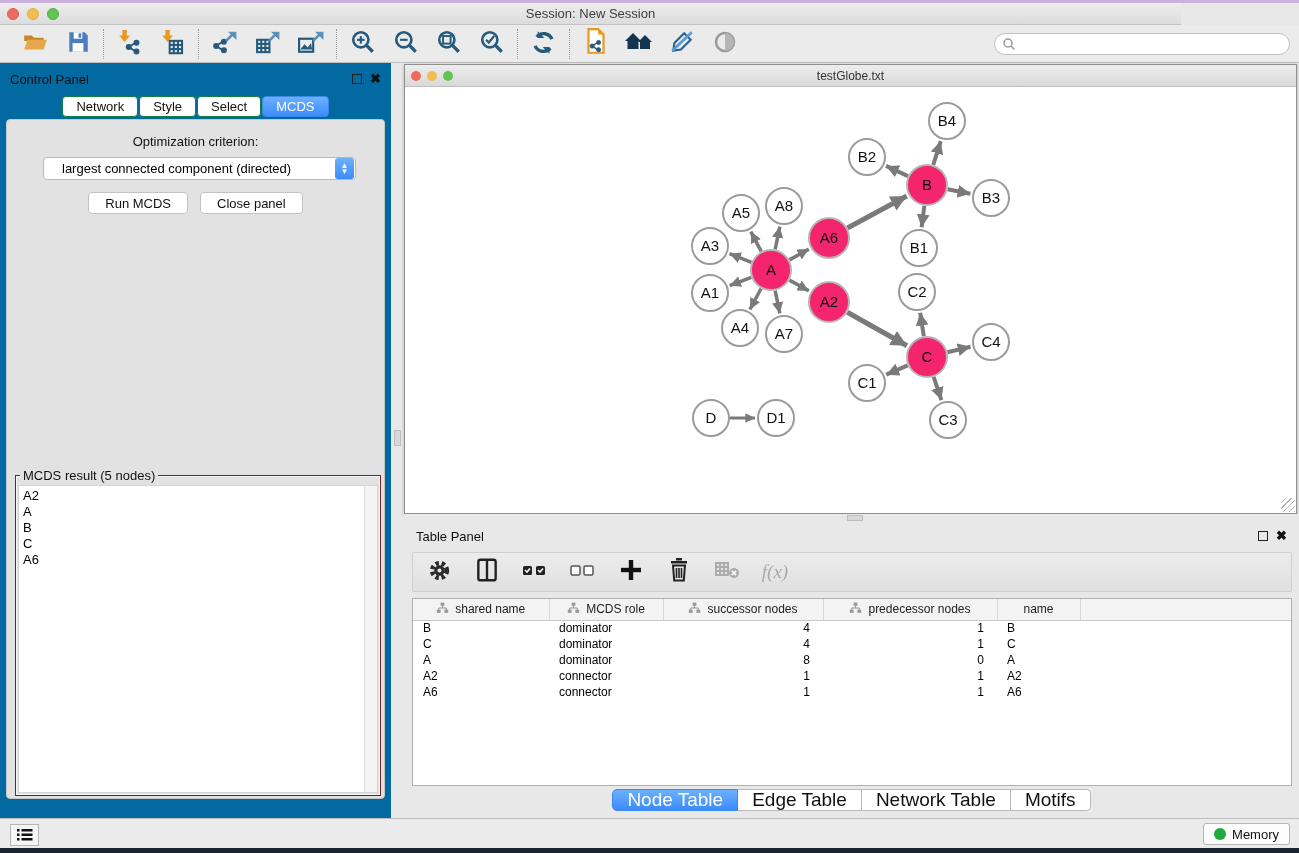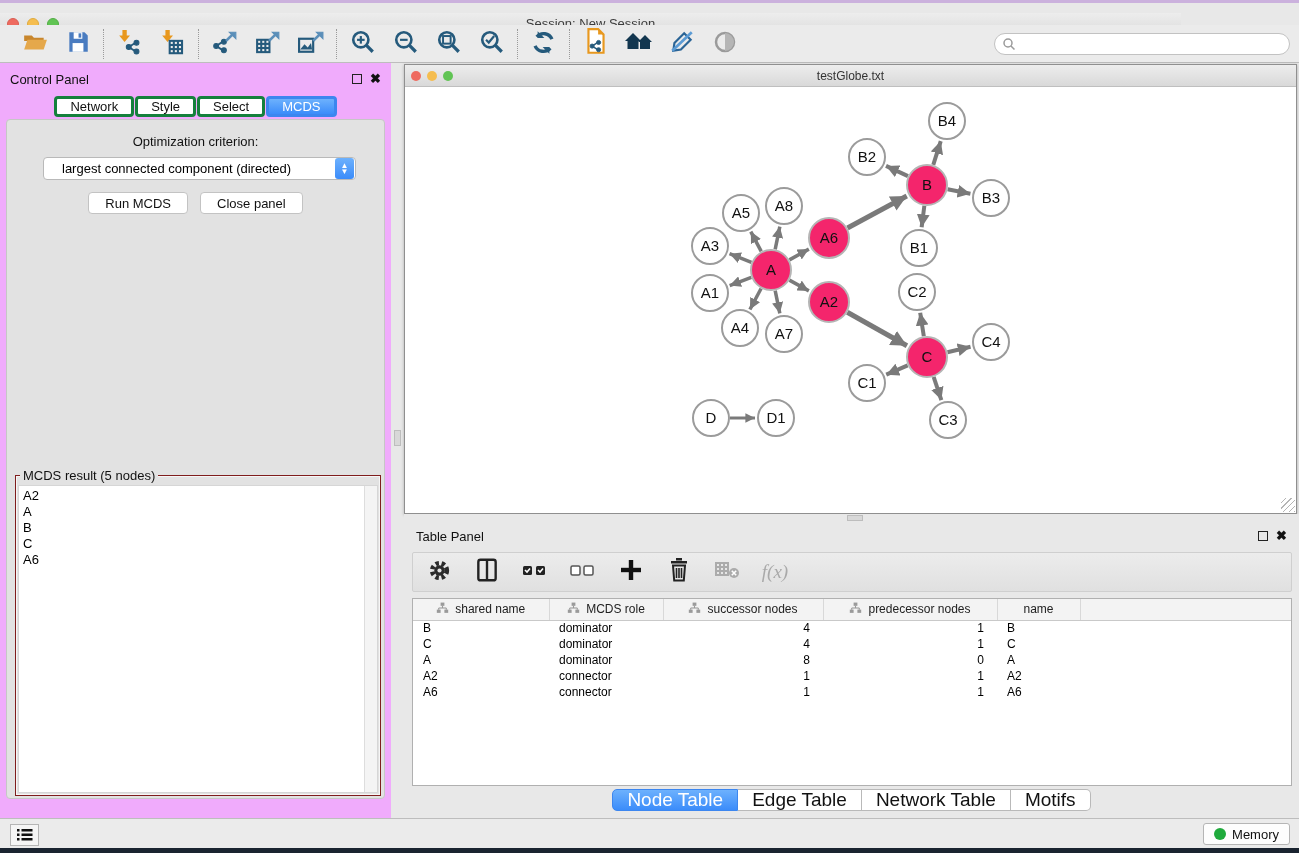--- a/index.html
+++ b/index.html
@@ -3,21 +3,21 @@
 <meta charset="utf-8">
 <style>
   * { margin:0; padding:0; box-sizing:border-box; }
   html,body { width:1299px; height:853px; overflow:hidden; }
   body { font-family:"Liberation Sans", sans-serif; background:#e8e8e8; position:relative; }
 
   .abs { position:absolute; }
 
   
   .top-strip { left:0; top:0; width:1299px; height:3px; background:#cbb1dd; }
-  .titlebar { left:0; top:13px; width:1181px; height:22px;
+  .titlebar { left:0; top:3px; width:1181px; height:22px;
     background:linear-gradient(#ededed,#dcdcdc); border-bottom:1px solid #c3c3c3;
     display:flex; align-items:center; }
   .lights { position:absolute; left:7px; top:0; height:22px; display:flex; align-items:center; gap:8px; }
   .light { width:12px; height:12px; border-radius:50%; }
   .light.red { background:#ee6a5f; border:1px solid #d95f54; }
   .light.yellow { background:#f5bd4f; border:1px solid #e0ab3e; }
   .light.green { background:#61c454; border:1px solid #53ae46; }
   .title-text { width:100%; text-align:center; font-size:13px; color:#3d3d3d; }
 
   
@@ -26,28 +26,28 @@
   .tb-group { display:flex; align-items:center; gap:6px; padding:0 7px; }
   .tb-btn { width:37px; height:32px; display:flex; align-items:center; justify-content:center;
     background:transparent; border:none; cursor:default; }
   .tb-sep { width:1px; height:30px; border-left:1px dotted #9a9a9a; }
   .search-wrap { margin-left:auto; position:relative; }
   .search-input { width:296px; height:22px; border:1px solid #c2c2c2; border-radius:12px;
     background:#fff; padding:0 8px 0 26px; font-size:12px; outline:none; }
   .search-mag { position:absolute; left:8px; top:4px; }
 
   
-  .control-panel { left:0; top:63px; width:391px; height:755px; background:#f0abfc; }
+  .control-panel { left:0; top:63px; width:391px; height:755px; background:#0369a1; }
   .cp-header { position:absolute; left:0; top:6px; width:100%; height:20px; padding:0 10px;
     display:flex; align-items:center; font-size:13px; color:#111; }
   .panel-head-icons { margin-left:auto; display:flex; gap:8px; align-items:center; }
   .float-ico { width:10px; height:10px; border:1.5px solid #222; display:inline-block; }
   .close-ico { font-size:13px; font-weight:bold; color:#111; line-height:10px; }
   .cp-tabs { position:absolute; left:0; top:33px; width:100%; display:flex; justify-content:center; gap:1px; }
-  .cp-tab { height:21px; padding:0 13px; font-size:13px; background:#fff; border:3px solid #15803d;
+  .cp-tab { height:21px; padding:0 13px; font-size:13px; background:#fff; border:1px solid #15803d;
     border-radius:4px; display:flex; align-items:center; color:#111; }
   .cp-tab.selected { background:linear-gradient(#6db1fd,#3b8cfa); border-color:#3c86ef; color:#fff; }
   .cp-box { position:absolute; left:6px; right:6px; top:56px; bottom:19px;
     background:#e2e2e2; border:1px solid #c6c6c6; border-radius:4px; }
   .opt-label { position:absolute; top:14px; width:100%; text-align:center; font-size:13px; color:#111; }
   .select { position:absolute; left:36px; top:37px; width:313px; height:23px; background:#fff;
     border:1px solid #b9b9b9; border-radius:4px; display:flex; align-items:center; font-size:13px; }
   .select .sel-text { padding-left:18px; flex:1; }
   .sel-stepper { width:19px; height:21px; border-radius:3px; background:linear-gradient(#6db1fd,#3b8cfa);
     margin-right:1px; display:flex; flex-direction:column; align-items:center; justify-content:center;

